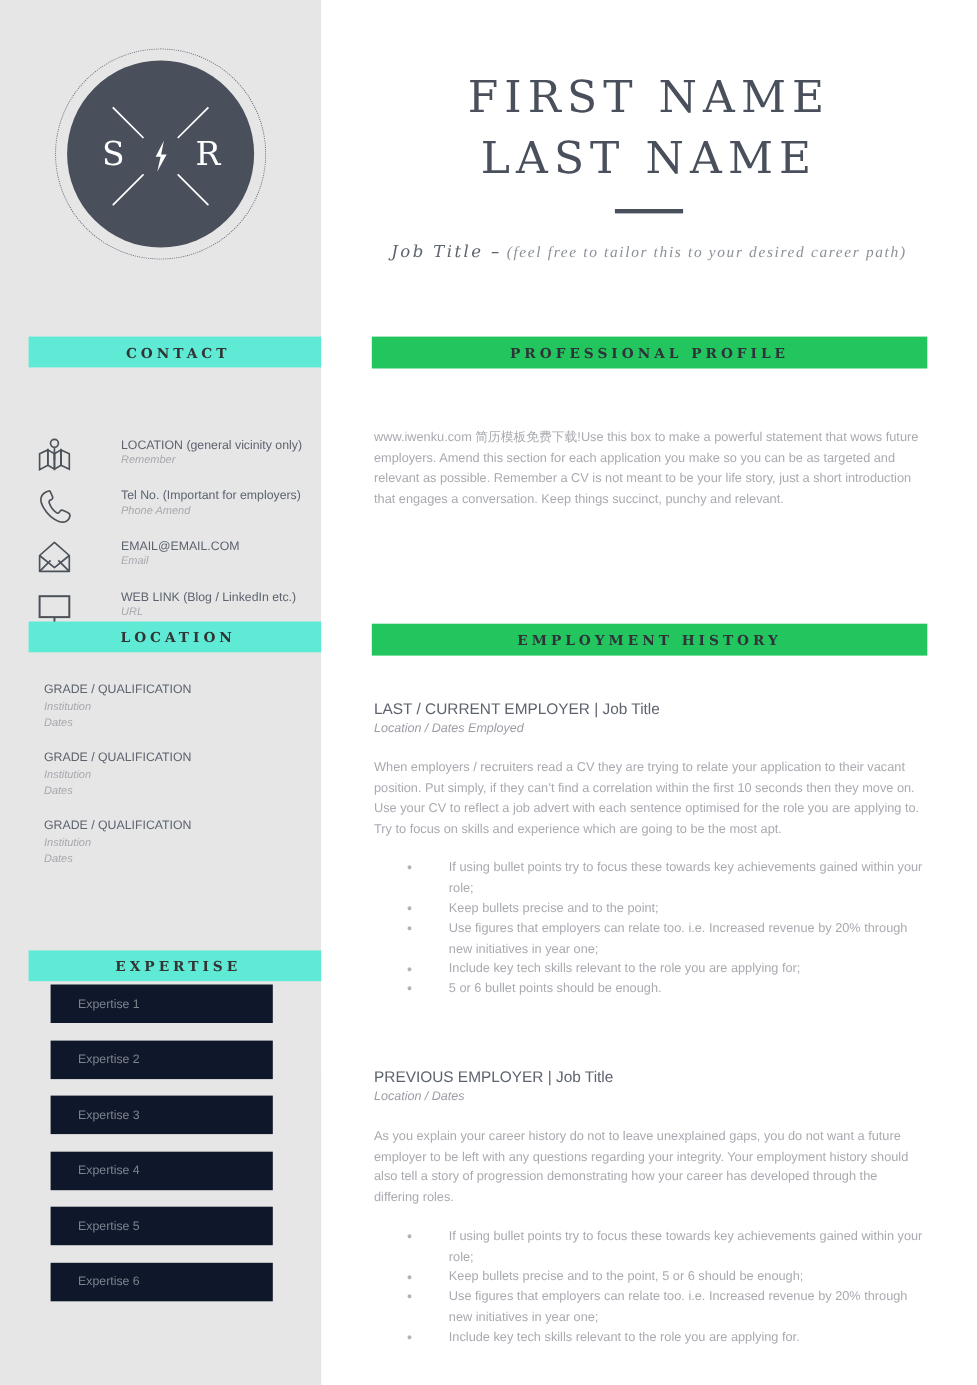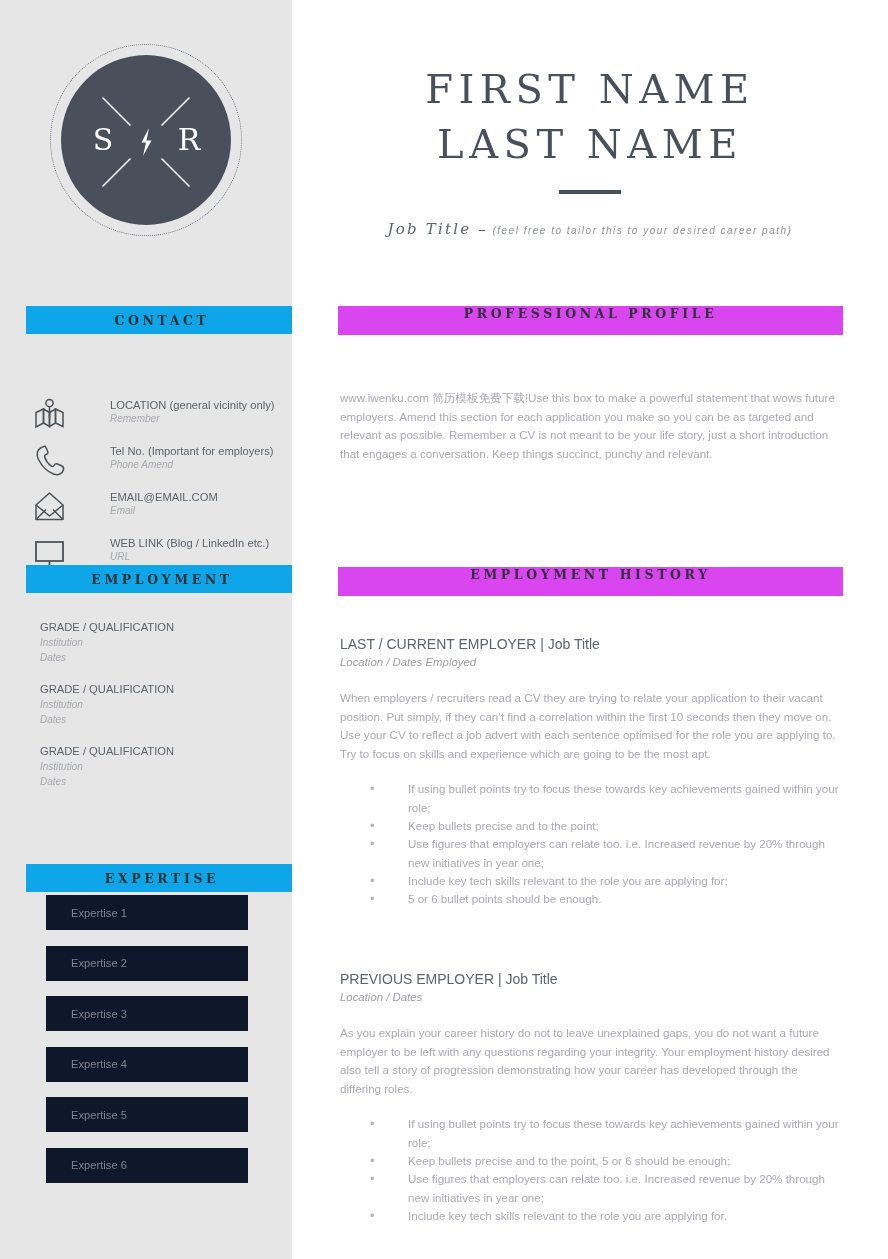--- a/index.html
+++ b/index.html
@@ -50,21 +50,21 @@
     border-radius: 50%;
     background: #49505c;
   }
   .logo-svg { position: absolute; left: 0; top: 0; }
 
   .side-head {
     position: absolute;
     left: 26px;
     width: 272px;
     height: 28px;
-    background: #0ea5e9;
+    background: #5eead4;
     display: flex;
     align-items: center;
     justify-content: center;
   }
   .side-head span {
     font-family: "DejaVu Serif", "Liberation Serif", serif;
     font-weight: 700;
     font-size: 12.5px;
     letter-spacing: 3.6px;
     color: #333333;
@@ -181,34 +181,35 @@
     white-space: nowrap;
   }
   .job-title {
     font-family: "DejaVu Serif", "Liberation Serif", serif;
     font-style: italic;
     font-size: 15px;
     letter-spacing: 2.2px;
     color: #5c636e;
   }
   .job-note {
-    font-family: Liberation Sans, sans-serif;
+    font-family: Liberation Serif, serif;
     font-style: italic;
-    font-size: 10px;
+    font-size: 14px;
     letter-spacing: 1.5px;
     color: #8b9098;
   }
 
   .main-head {
     position: absolute;
     left: 46px;
     width: 505px;
     height: 29px;
-    background: #d946ef;
+    background: #22c55e;
     display: flex;
+    align-items: center;
     justify-content: center;
   }
   .main-head span {
     font-family: "DejaVu Serif", "Liberation Serif", serif;
     font-weight: 700;
     font-size: 12.5px;
     letter-spacing: 3.6px;
     color: #2f3238;
   }
 
@@ -345,21 +346,21 @@
           </svg>
         </div>
         <div class="contact-txt">
           <div class="contact-main">WEB LINK (Blog / LinkedIn etc.)</div>
           <div class="contact-sub">URL</div>
         </div>
       </div>
     </div>
 
     <div class="side-head" style="top:565px;">
-      <span>EMPLOYMENT</span>
+      <span>LOCATION</span>
     </div>
 
     <div class="edu-list">
       <div class="edu-item">
         <div class="edu-grade">GRADE / QUALIFICATION</div>
         <div class="edu-inst">Institution</div>
         <div class="edu-dates">Dates</div>
       </div>
       <div class="edu-item">
         <div class="edu-grade">GRADE / QUALIFICATION</div>
@@ -430,21 +431,21 @@
         <li>Keep bullets precise and to the point;</li>
         <li>Use figures that employers can relate too. i.e. Increased revenue by 20% through new initiatives in year one;</li>
         <li>Include key tech skills relevant to the role you are applying for;</li>
         <li>5 or 6 bullet points should be enough.</li>
       </ul>
     </div>
 
     <div class="job-entry" style="top:970px;">
       <div class="job-head">PREVIOUS EMPLOYER | Job Title</div>
       <div class="job-sub">Location / Dates</div>
-      <div class="job-para">As you explain your career history do not to leave unexplained gaps, you do not want a future employer to be left with any questions regarding your integrity. Your employment history desired also tell a story of progression demonstrating how your career has developed through the differing roles.</div>
+      <div class="job-para">As you explain your career history do not to leave unexplained gaps, you do not want a future employer to be left with any questions regarding your integrity. Your employment history should also tell a story of progression demonstrating how your career has developed through the differing roles.</div>
       <ul class="job-bullets">
         <li>If using bullet points try to focus these towards key achievements gained within your role;</li>
         <li>Keep bullets precise and to the point, 5 or 6 should be enough;</li>
         <li>Use figures that employers can relate too. i.e. Increased revenue by 20% through new initiatives in year one;</li>
         <li>Include key tech skills relevant to the role you are applying for.</li>
       </ul>
     </div>
 
   </div>
 </div>

